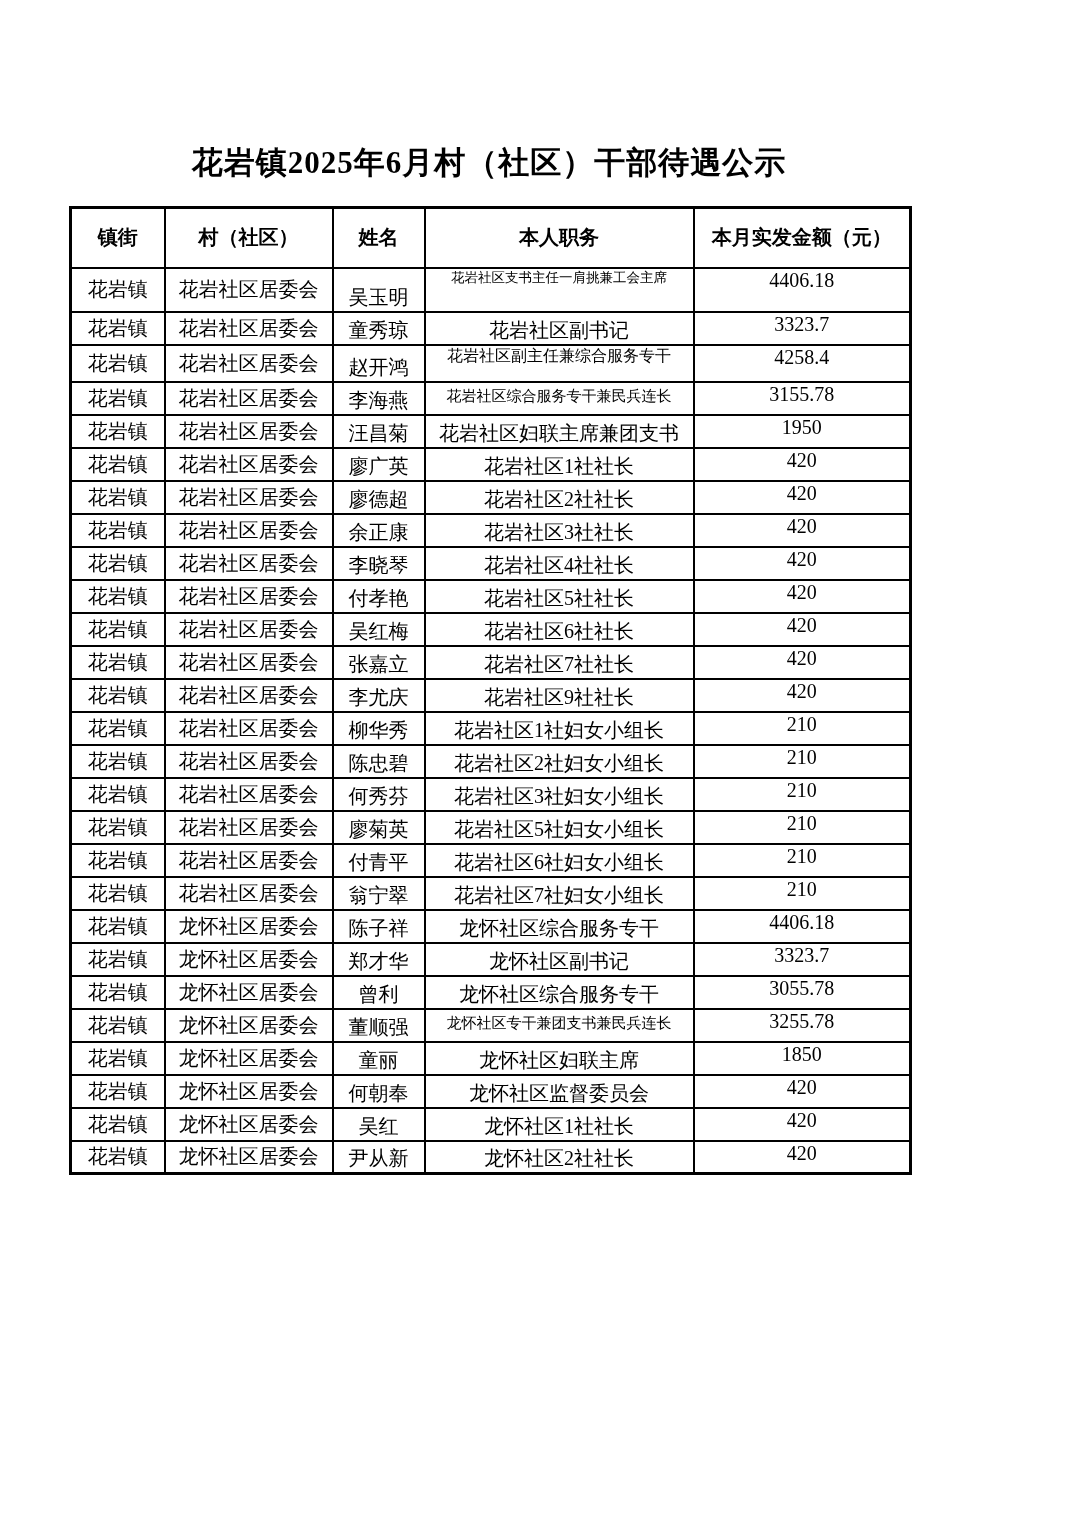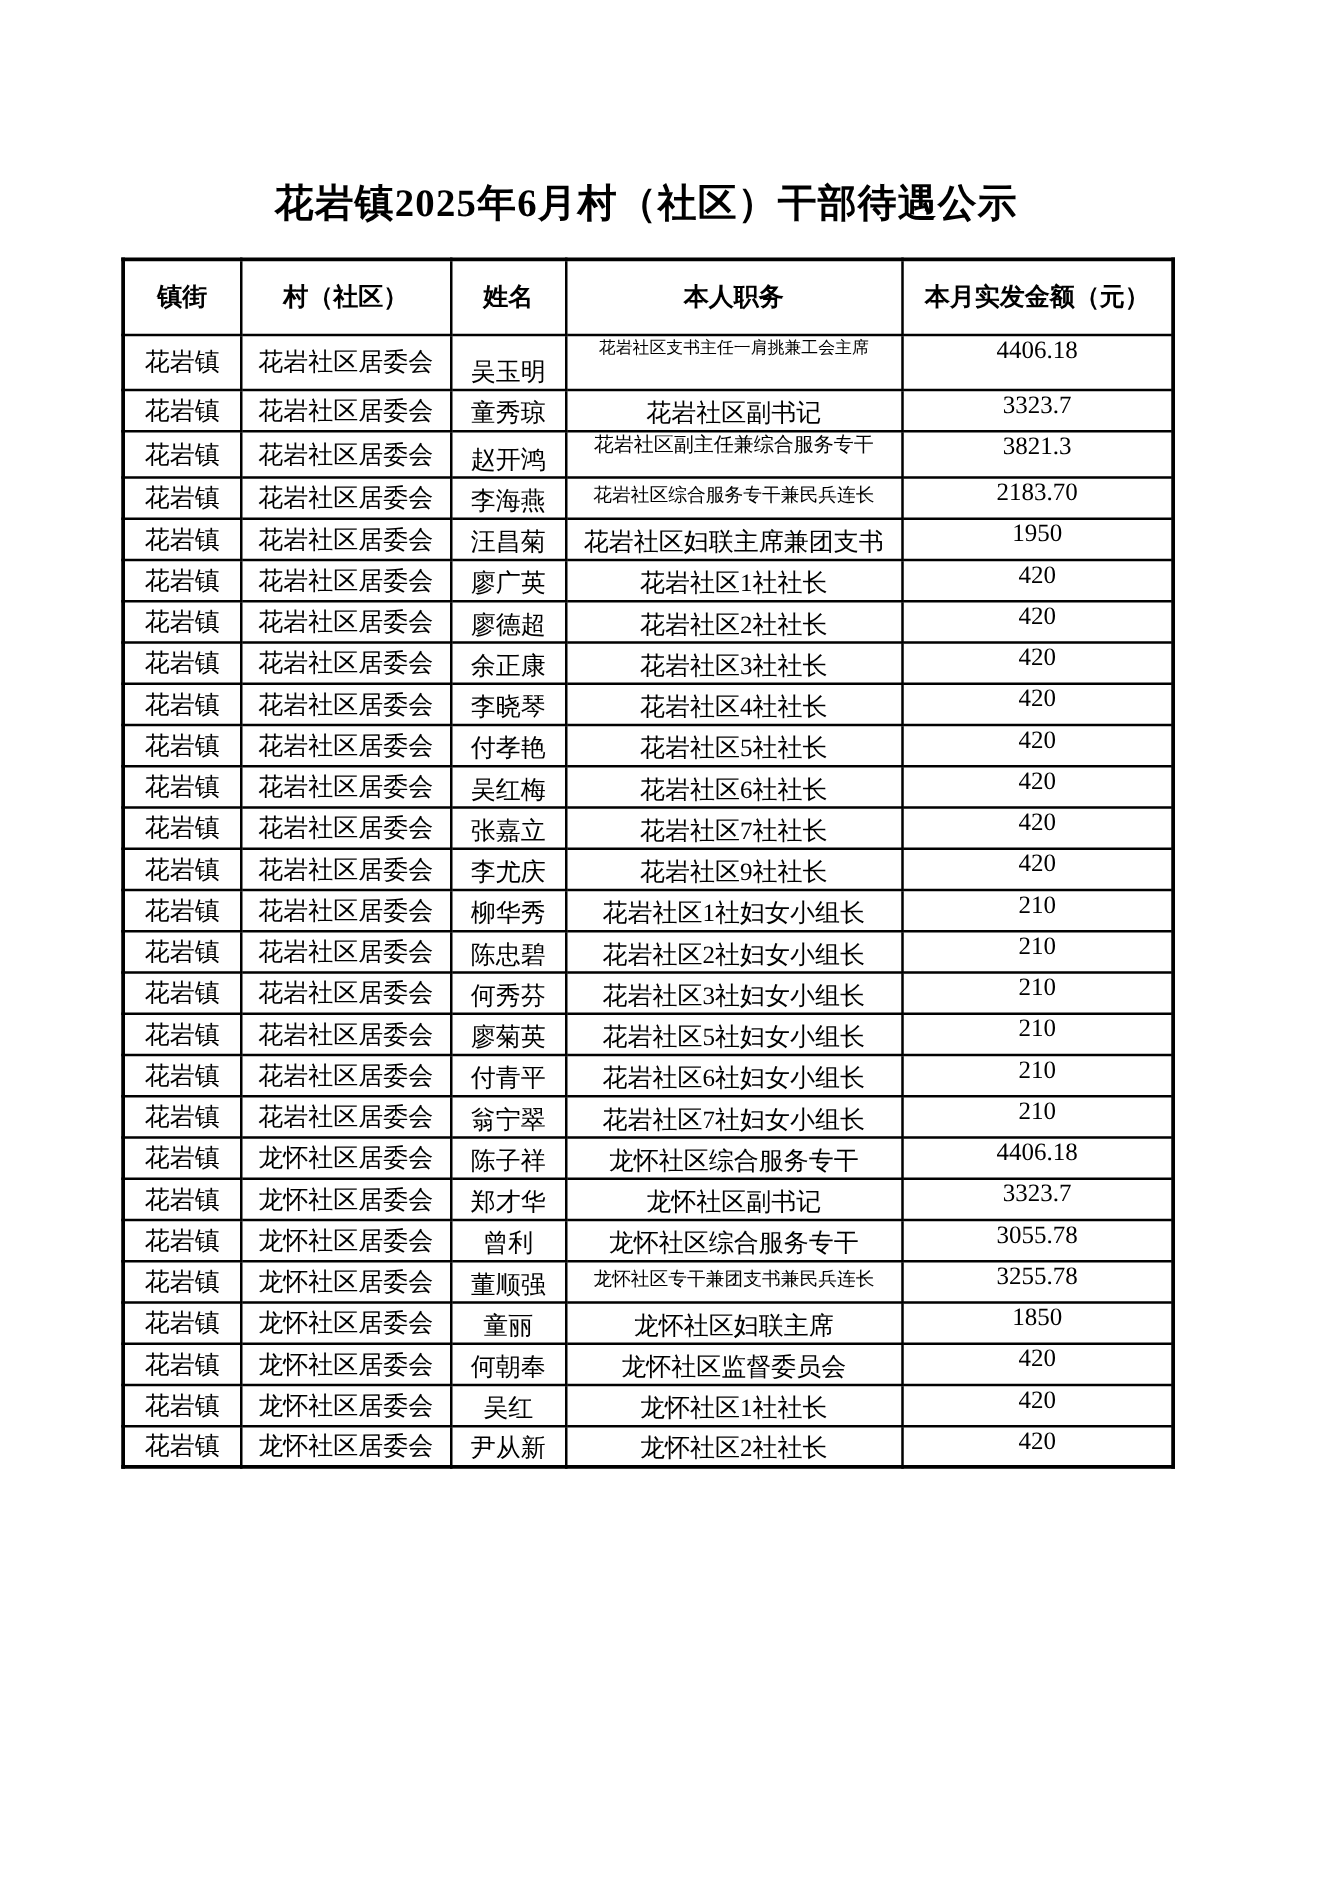--- a/index.html
+++ b/index.html
@@ -11,21 +11,21 @@
     position: relative;
     width: 1074px;
     height: 1519px;
     background: #ffffff;
     overflow: hidden;
     font-family: "Liberation Serif", "DejaVu Serif", serif;
     color: #000000;
   }
   .doc {
     width: 840px;
-    margin-left: 97px;
+    margin-left: 69px;
     padding-top: 144px;
   }
   .title {
     margin: 0 0 24px 0;
     font-size: 31px;
     line-height: 38px;
     font-weight: 700;
     text-align: center;
     letter-spacing: 1px;
     white-space: nowrap;
@@ -126,29 +126,29 @@
     <td class="col-name">童秀琼</td>
     <td class="col-duty">花岩社区副书记</td>
     <td class="col-amount">3323.7</td>
   </tr>
 
   <tr>
     <td class="col-town">花岩镇</td>
     <td class="col-village">花岩社区居委会</td>
     <td class="col-name">赵开鸿</td>
     <td class="col-duty duty-sm">花岩社区副主任兼综合服务专干</td>
-    <td class="col-amount">3821.3</td>
+    <td class="col-amount">4258.4</td>
   </tr>
 
   <tr>
     <td class="col-town">花岩镇</td>
     <td class="col-village">花岩社区居委会</td>
     <td class="col-name">李海燕</td>
     <td class="col-duty duty-xs">花岩社区综合服务专干兼民兵连长</td>
-    <td class="col-amount">2183.70</td>
+    <td class="col-amount">3155.78</td>
   </tr>
 
   <tr>
     <td class="col-town">花岩镇</td>
     <td class="col-village">花岩社区居委会</td>
     <td class="col-name">汪昌菊</td>
     <td class="col-duty">花岩社区妇联主席兼团支书</td>
     <td class="col-amount">1950</td>
   </tr>
 

